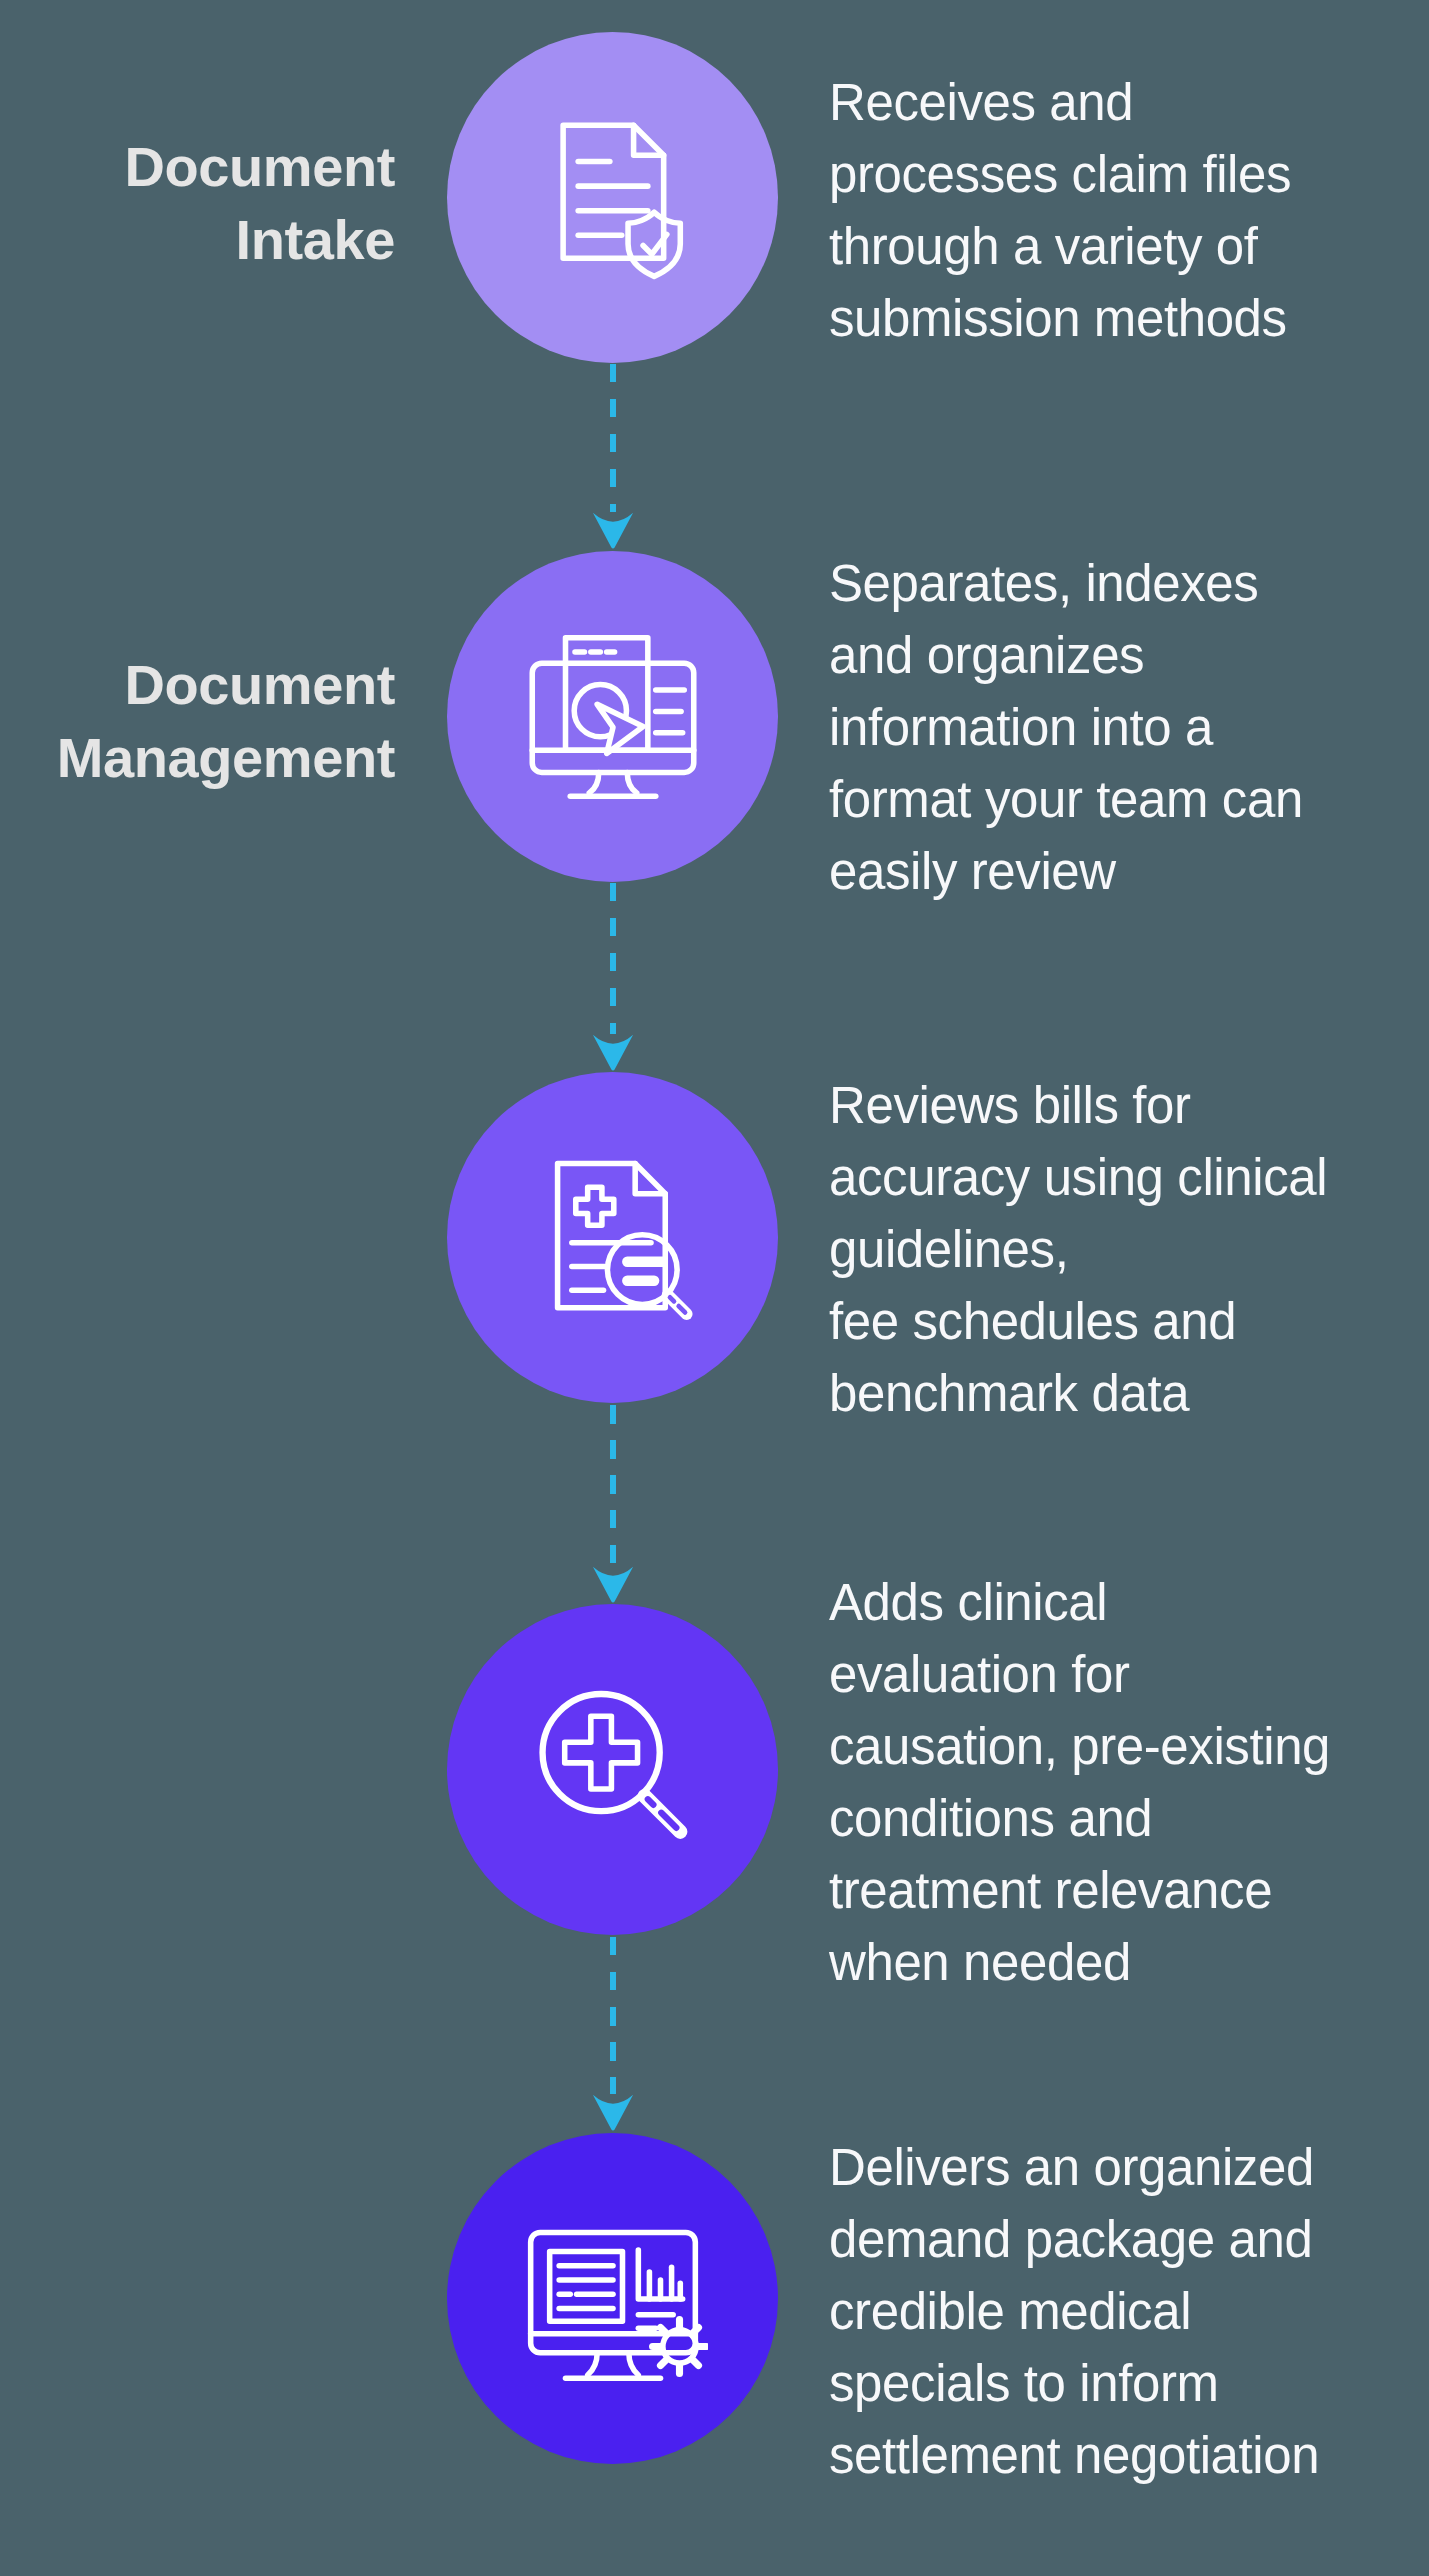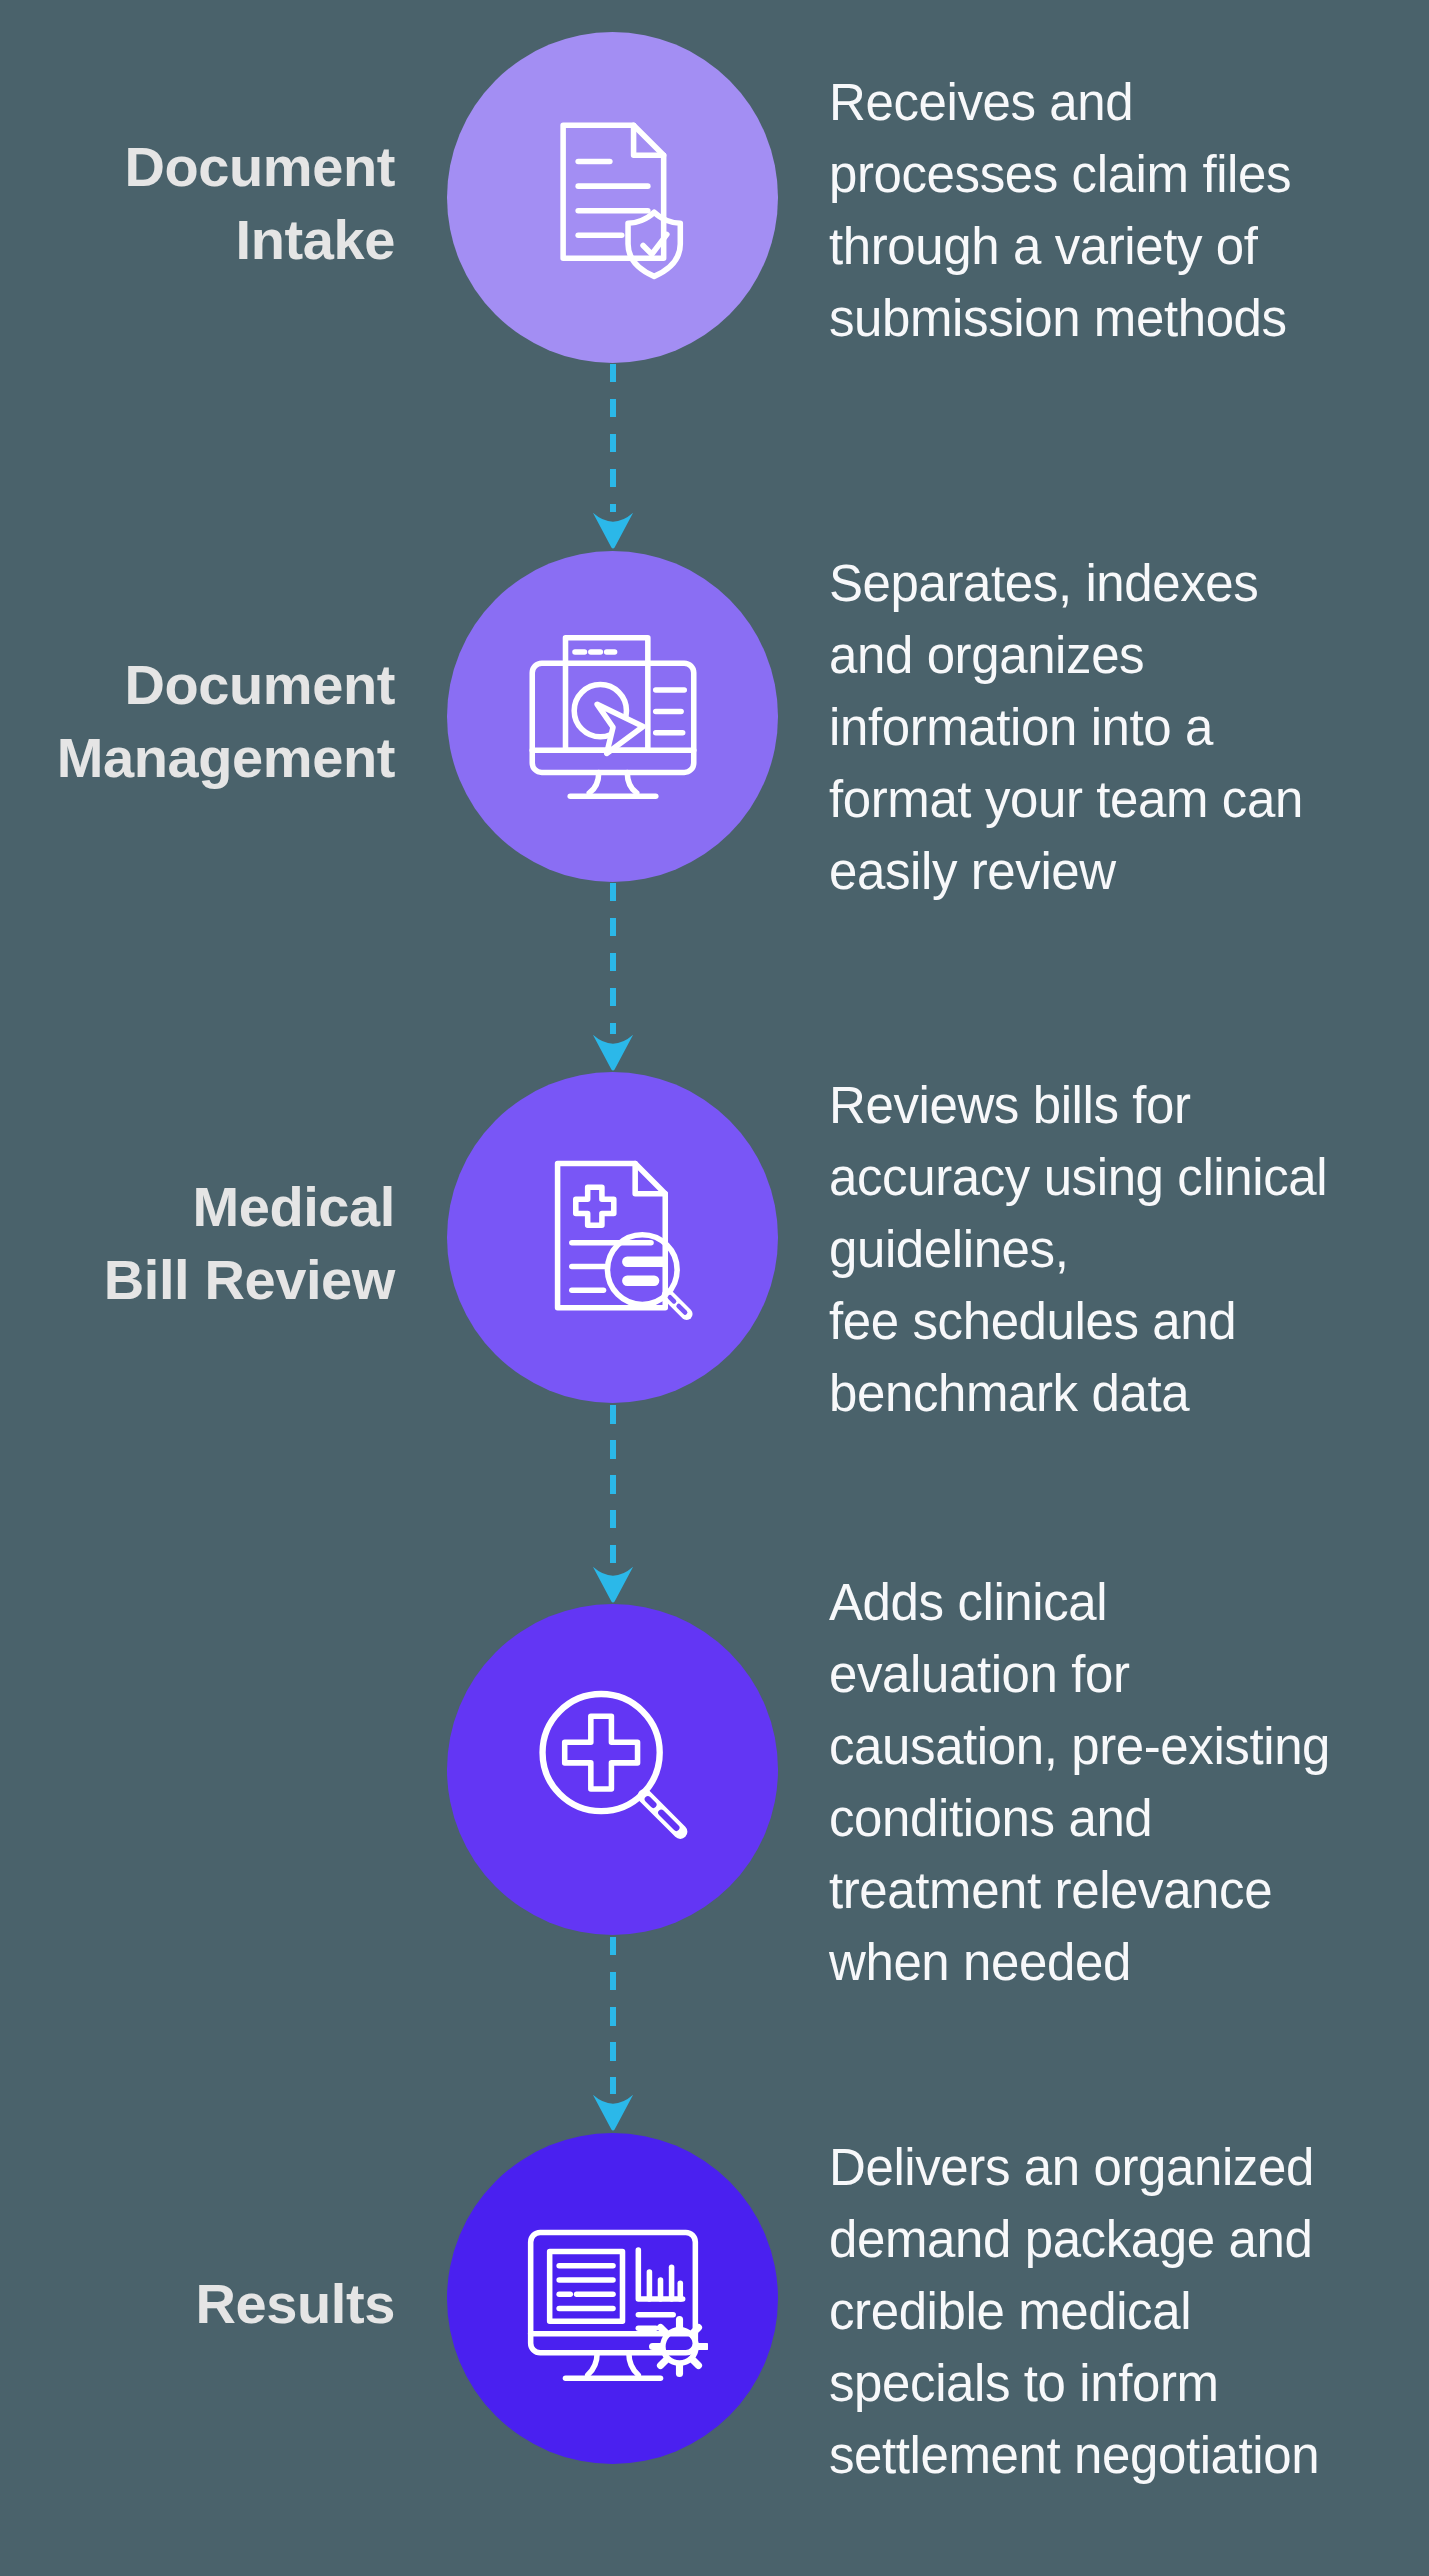--- a/index.html
+++ b/index.html
@@ -95,22 +95,20 @@
 format your team can
 easily review</div>
 
   <div class="connector" id="a2" style="color: rgb(43, 184, 233);">
     <div class="dashes"></div>
     <svg class="arrowhead" width="42" height="37" viewBox="0 0 52 46">
       <path d="M1,1 Q26,23 51,1 L28,44 Q26,46.5 24,44 Z" fill="currentColor"></path>
     </svg>
   </div>
 
-  <div class="step-label" id="l3">Medical
-Bill Review</div>
   <div class="circle" id="c3" style="background-color: rgb(121, 86, 246);">
     <svg width="190" height="190" viewBox="0 0 240 240" fill="none" stroke="#ffffff" stroke-width="7" stroke-linecap="round" stroke-linejoin="round">
       <path d="M50,26 H148 L186,64 V208 H50 Z"></path>
       <path d="M148,26 V64 H186"></path>
       <path d="M88,56 H106 V71 H121 V89 H106 V104 H88 V89 H73 V71 H88 Z"></path>
       <path d="M68,126 H168"></path>
       <path d="M68,156 H110"></path>
       <path d="M68,186 H108"></path>
       <circle cx="157" cy="160" r="44"></circle>
       <path d="M138,150 H183" stroke-width="13"></path>
@@ -149,21 +147,20 @@
 treatment relevance
 when needed</div>
 
   <div class="connector" id="a4" style="color: rgb(43, 184, 233);">
     <div class="dashes"></div>
     <svg class="arrowhead" width="42" height="37" viewBox="0 0 52 46">
       <path d="M1,1 Q26,23 51,1 L28,44 Q26,46.5 24,44 Z" fill="currentColor"></path>
     </svg>
   </div>
 
-  <div class="step-label" id="l5">Results</div>
   <div class="circle" id="c5" style="background-color: rgb(74, 32, 240);">
     <svg width="190" height="190" viewBox="0 0 240 240" fill="none" stroke="#ffffff" stroke-width="7" stroke-linecap="round" stroke-linejoin="round">
       <rect x="16" y="36" width="208" height="152" rx="12"></rect>
       <path d="M16,164 H224"></path>
       <path d="M100,188 C100,202 95,210 88,216"></path>
       <path d="M140,188 C140,202 145,210 152,216"></path>
       <path d="M60,220 H180"></path>
       <rect x="40" y="60" width="92" height="88"></rect>
       <path d="M52,78 H120"></path>
       <path d="M52,96 H120"></path>

